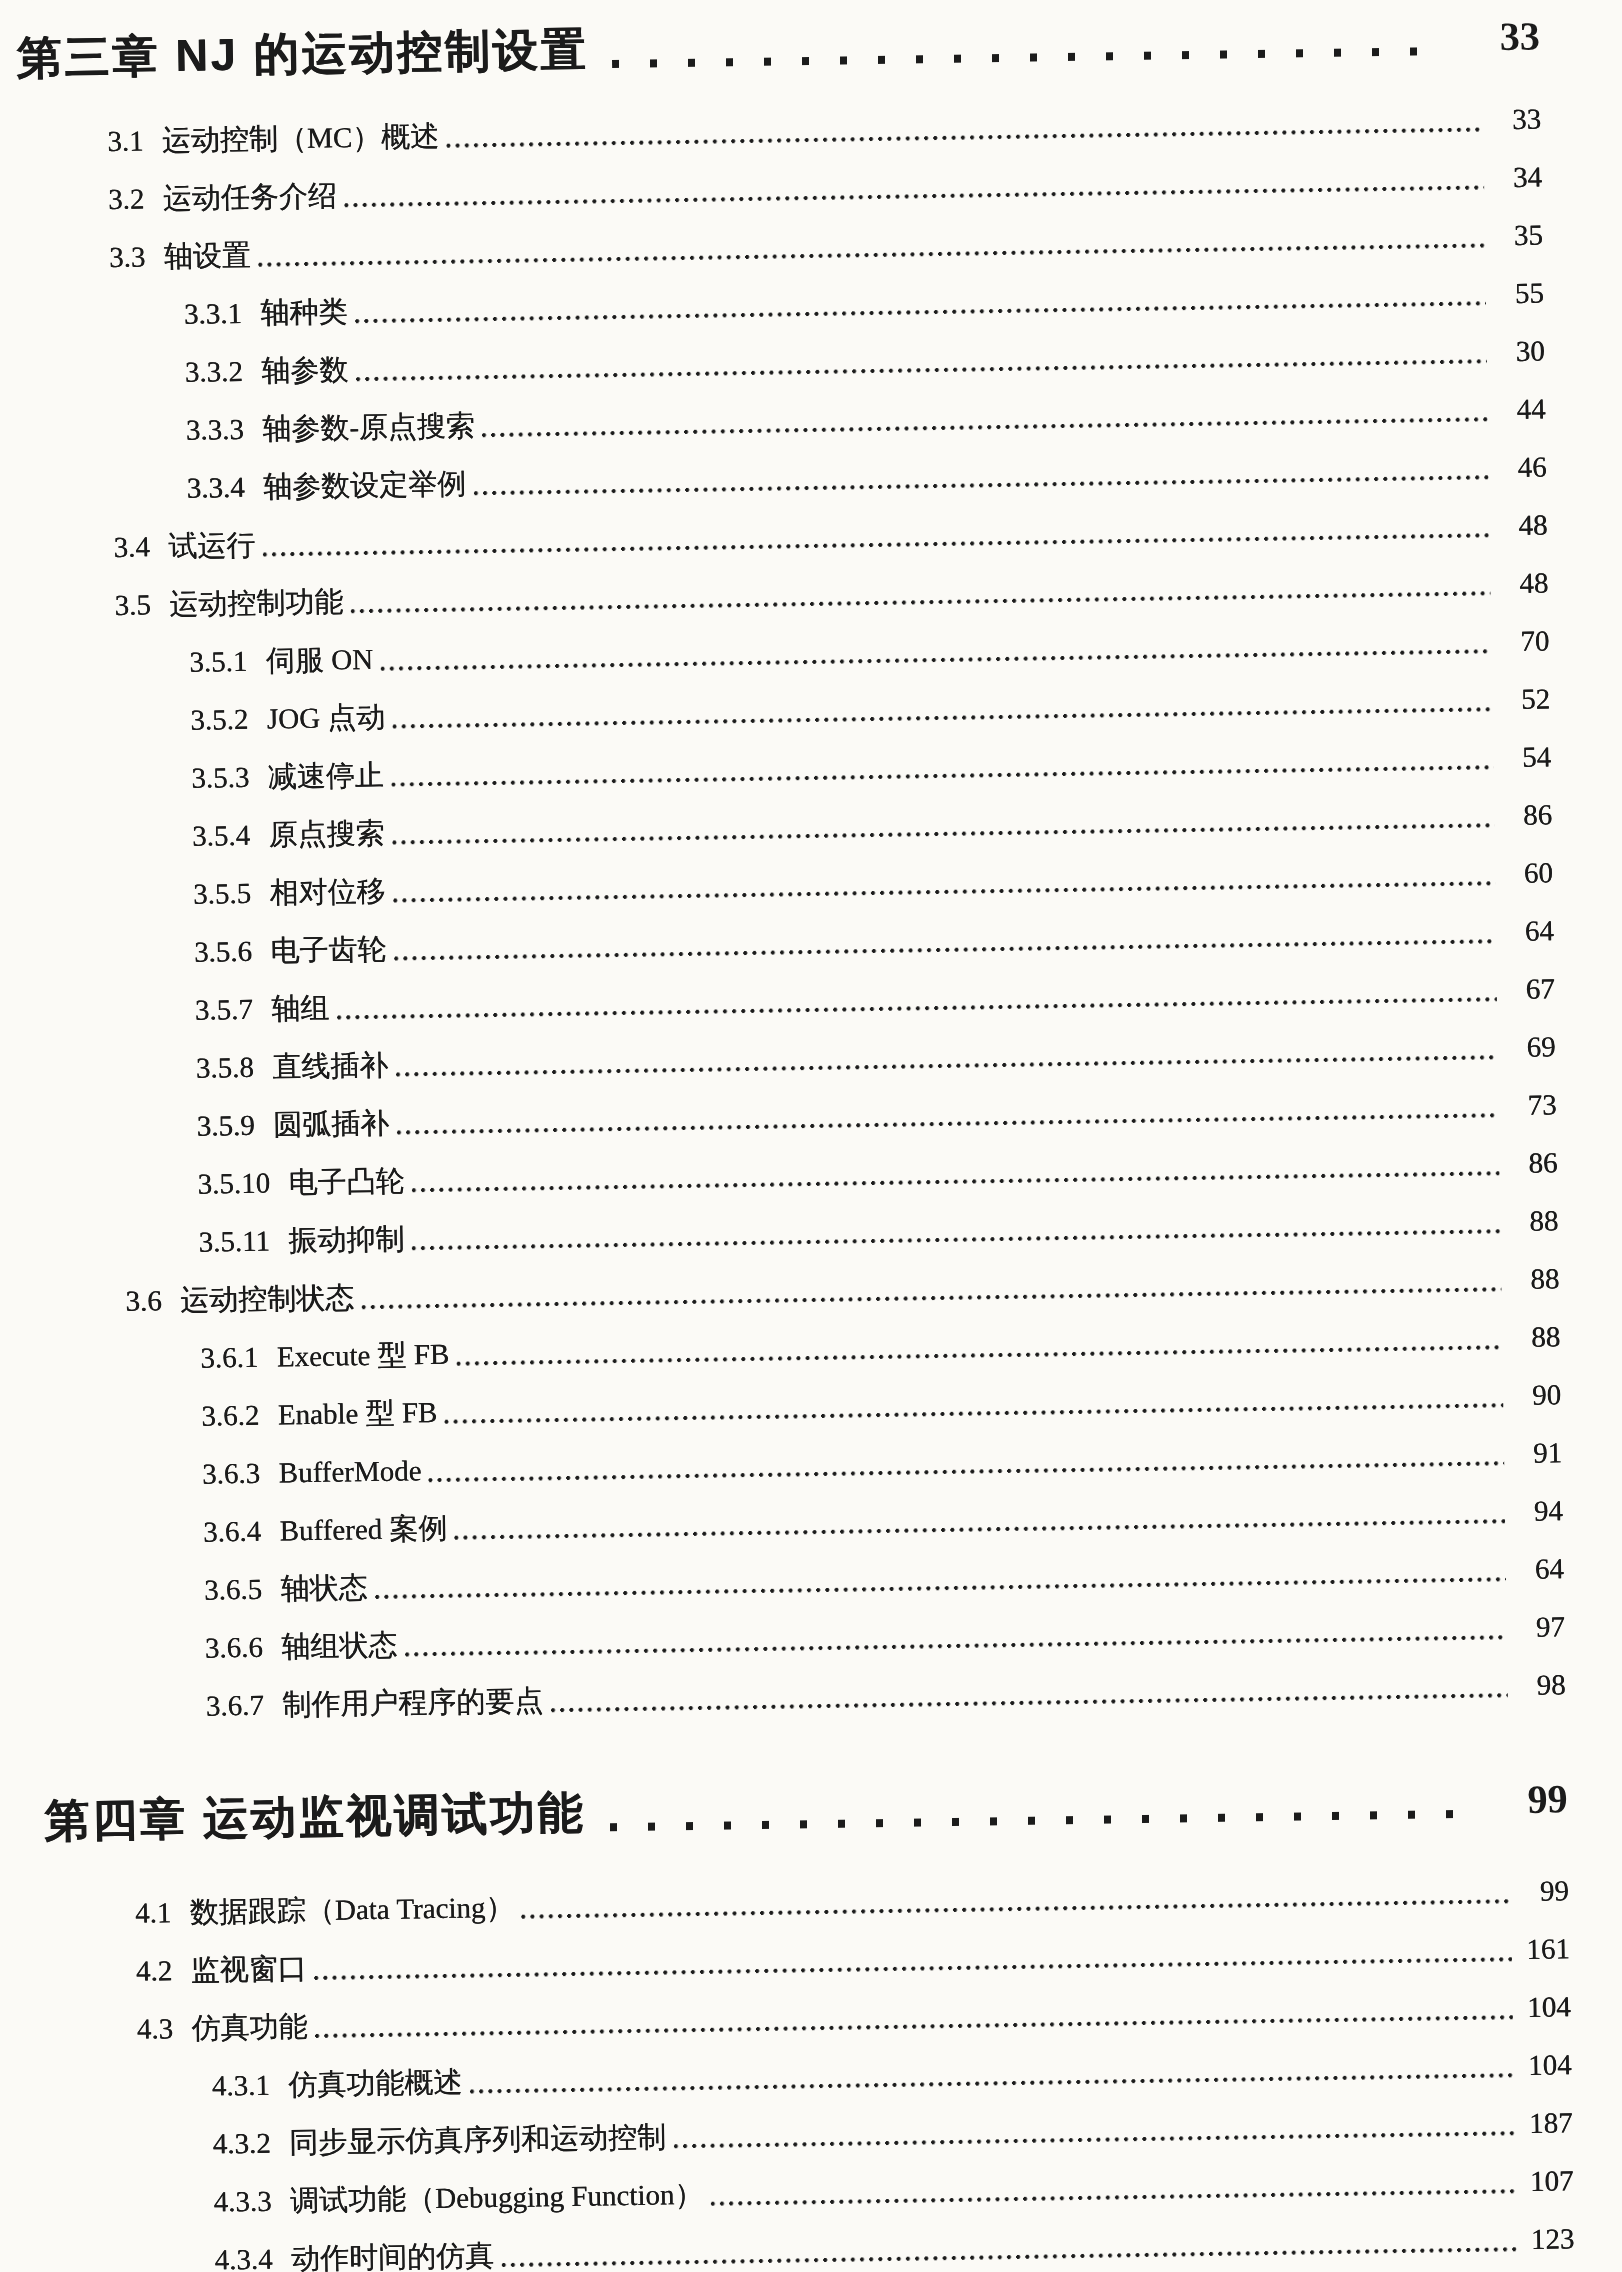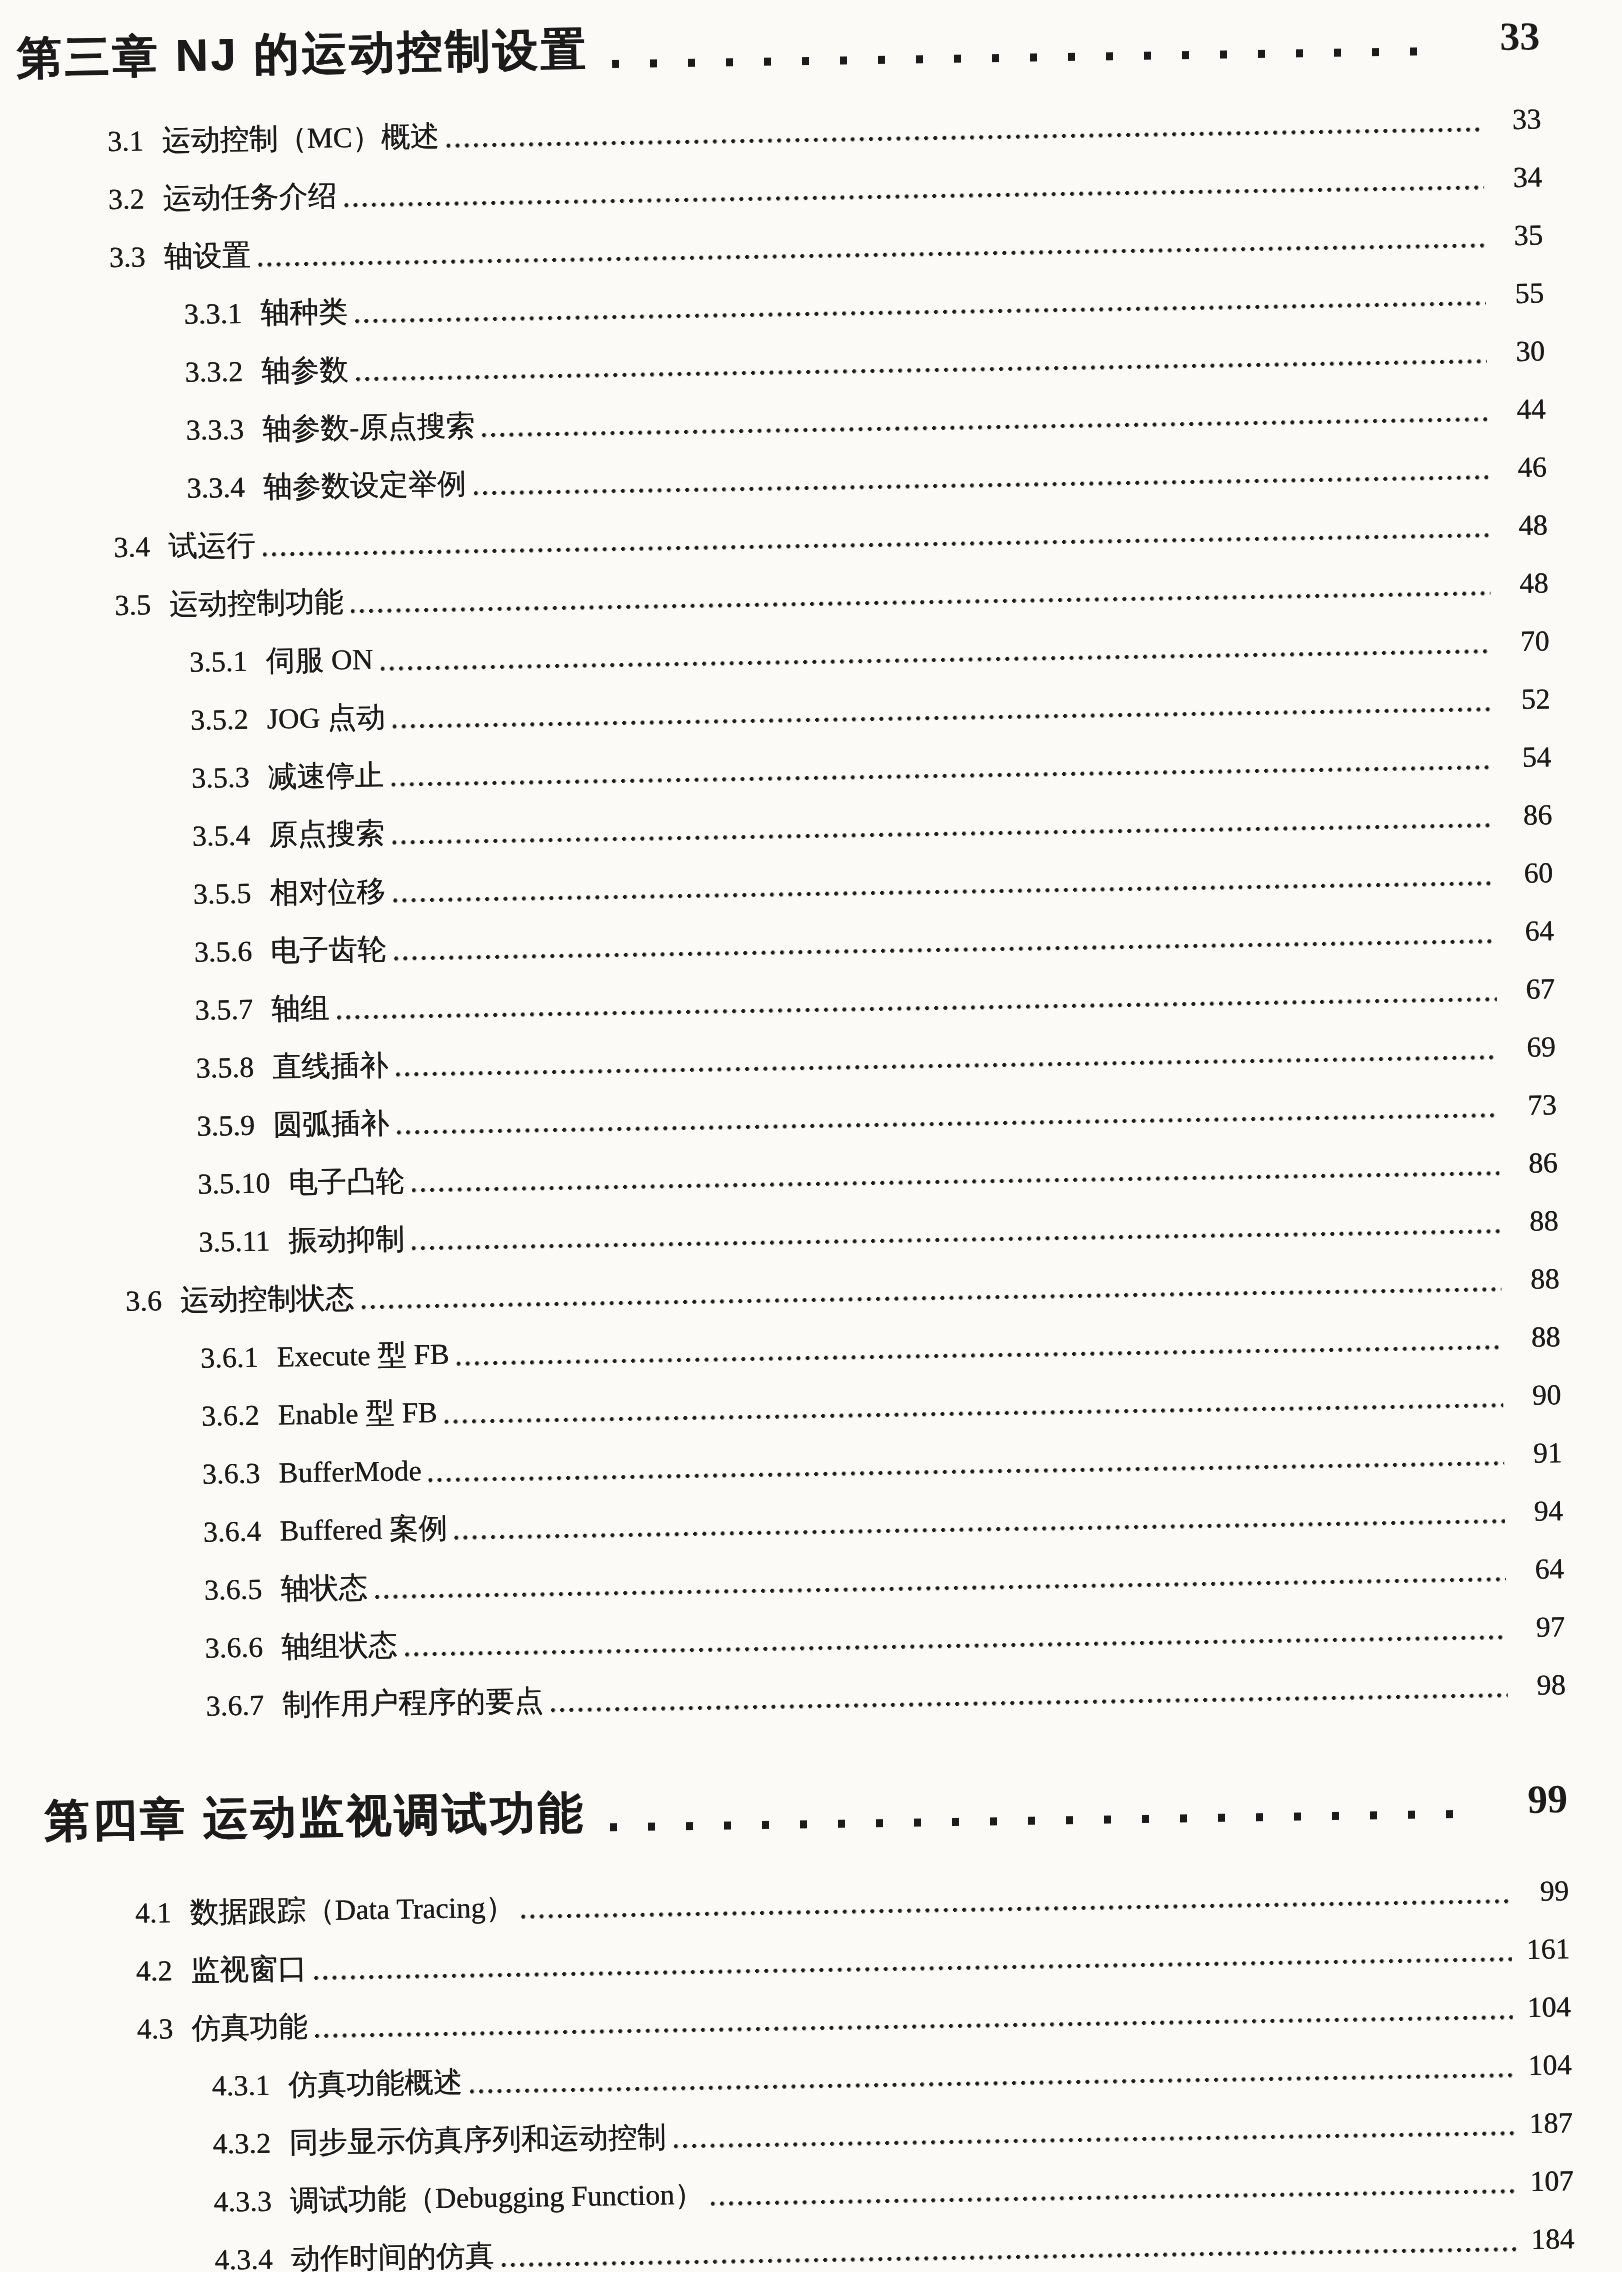--- a/index.html
+++ b/index.html
@@ -304,18 +304,18 @@
         <div class="row lvl2">
           <span class="ent-num">4.3.3</span>
           <span class="ent-title">调试功能（Debugging Function）</span>
           <span class="leader"></span>
           <span class="pg">107</span>
         </div>
         <div class="row lvl2">
           <span class="ent-num">4.3.4</span>
           <span class="ent-title">动作时间的仿真</span>
           <span class="leader"></span>
-          <span class="pg">184</span>
+          <span class="pg">123</span>
         </div>
       </div>
     </section>
   </div>
 
 
 </body></html>

